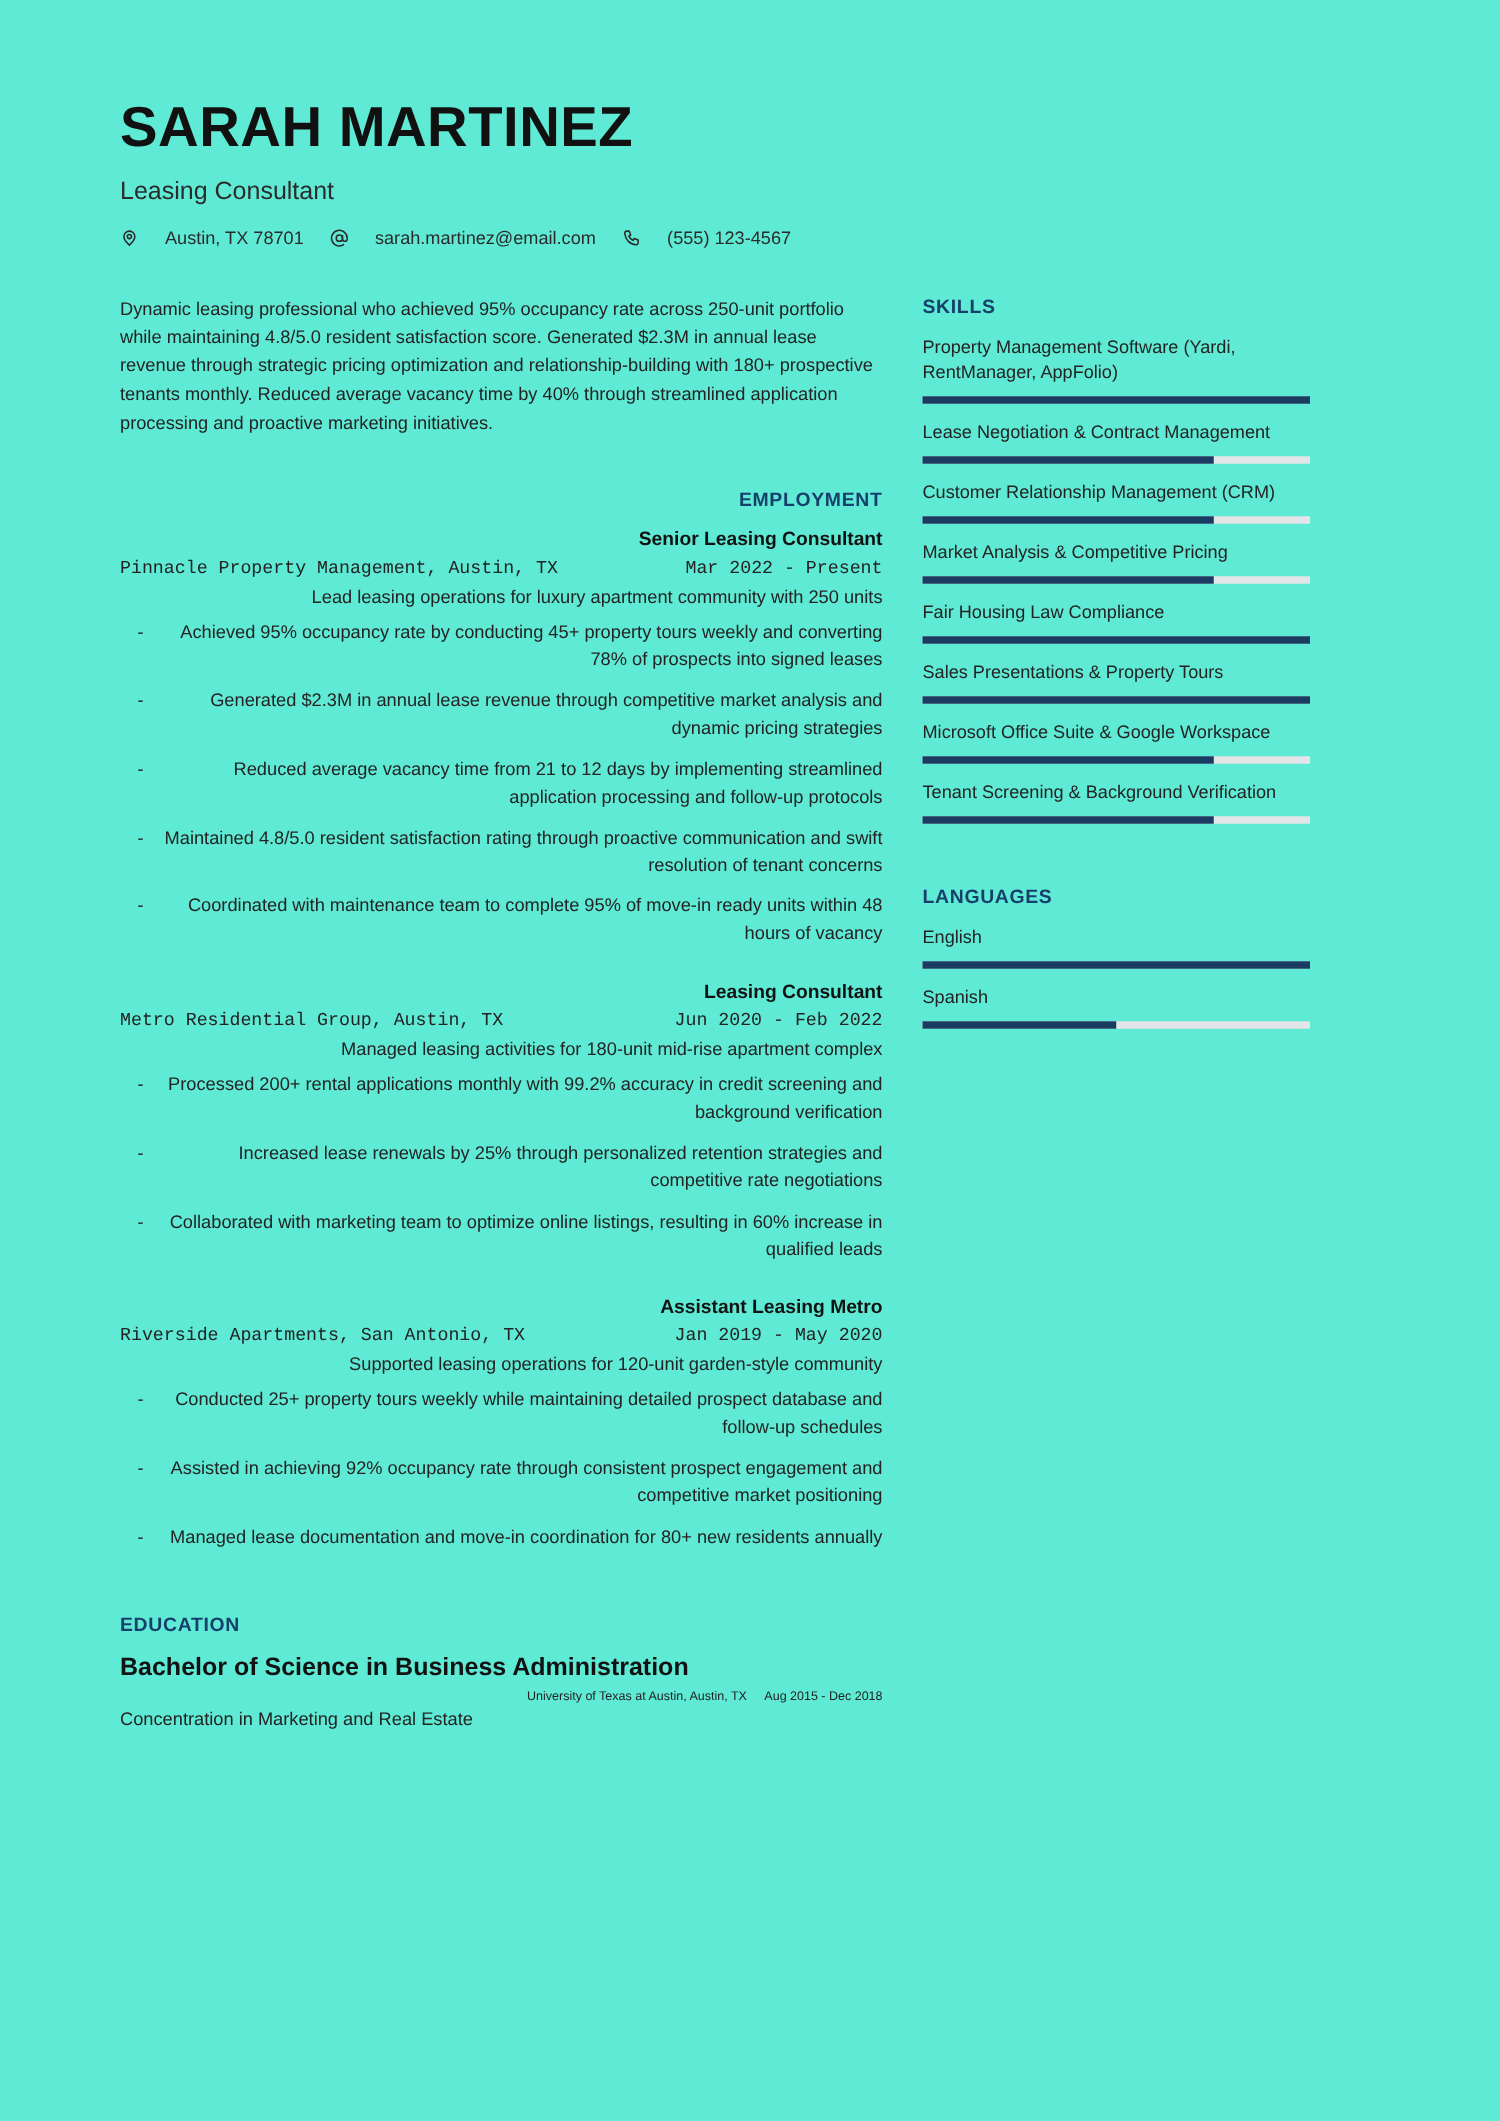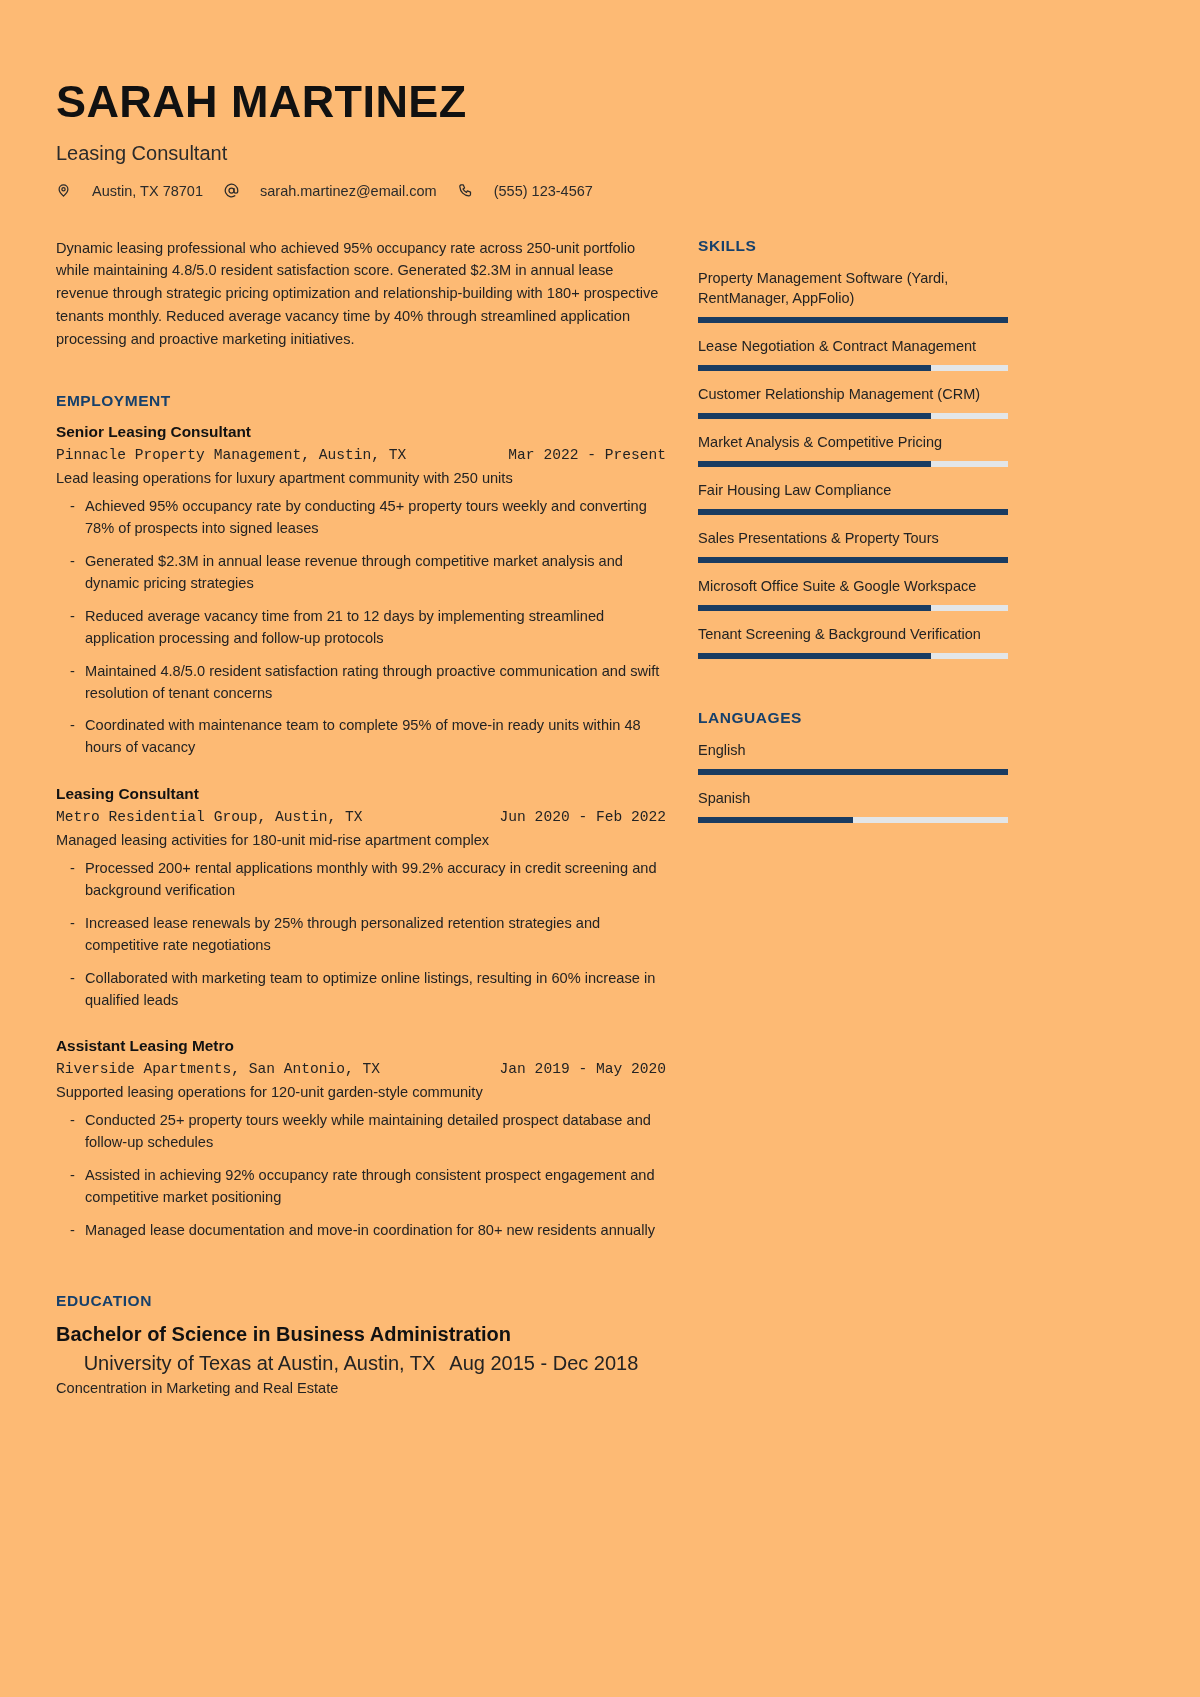--- a/index.html
+++ b/index.html
@@ -8,22 +8,22 @@
     height: 1697px;
     background: #ffffff;
     font-family: "Liberation Sans", sans-serif;
     color: #1a1a1a;
     -webkit-font-smoothing: antialiased;
   }
   .page {
     position: relative;
     width: 1200px;
     height: 1697px;
-    padding: 78px 168px 0 56px;
-    background: #fdba74;
+    padding: 78px 168px 0 96px;
+    background: #5eead4;
   }
 
   
   .name {
     font-size: 45px;
     font-weight: 700;
     letter-spacing: 0.4px;
     color: #111111;
     line-height: 1.08;
   }
@@ -69,21 +69,21 @@
     margin-bottom: 13px;
   }
   .sec-head.side { font-size: 15.5px; }
 
   .summary-text {
     font-size: 14.6px;
     line-height: 1.56;
     color: #232323;
   }
 
-  .section-gap { margin-top: 42px; }
+  .section-gap { margin-top: 42px; text-align: right; }
   .section-gap-lg { margin-top: 50px; }
 
   
   .job { margin-bottom: 26px; }
   .job:last-child { margin-bottom: 0; }
   .job-role {
     font-size: 15.4px;
     font-weight: 700;
     color: #121212;
     margin-bottom: 6px;
@@ -125,23 +125,23 @@
 
   
   .edu-degree {
     font-size: 20px;
     font-weight: 700;
     color: #121212;
     margin-bottom: 6px;
   }
   .edu-line {
     display: flex;
-    justify-content: center;
+    justify-content: flex-end;
     align-items: baseline;
-    font-size: 20px;
+    font-size: 10px;
     color: #232323;
     margin-bottom: 5px;
   }
   .edu-note { font-size: 14.6px; color: #232323; }
 
   
   .skill { margin-bottom: 7px; }
   .skill-label {
     font-size: 14.5px;
     line-height: 1.38;

